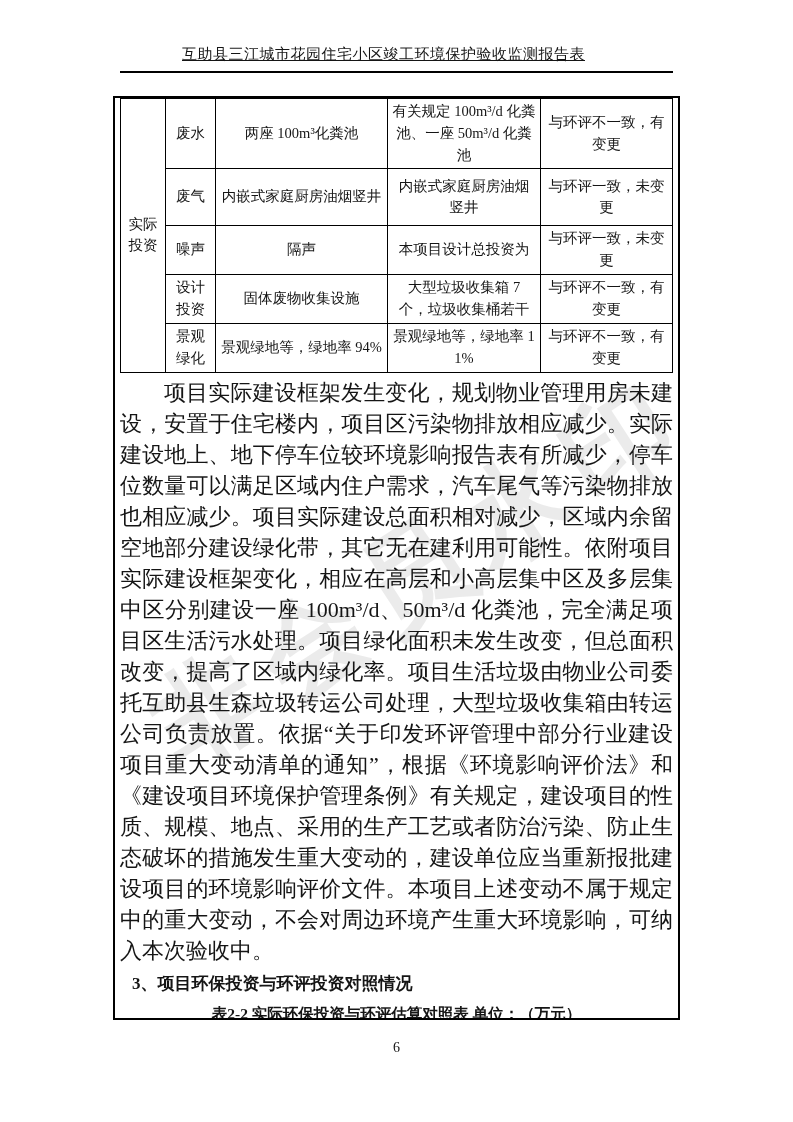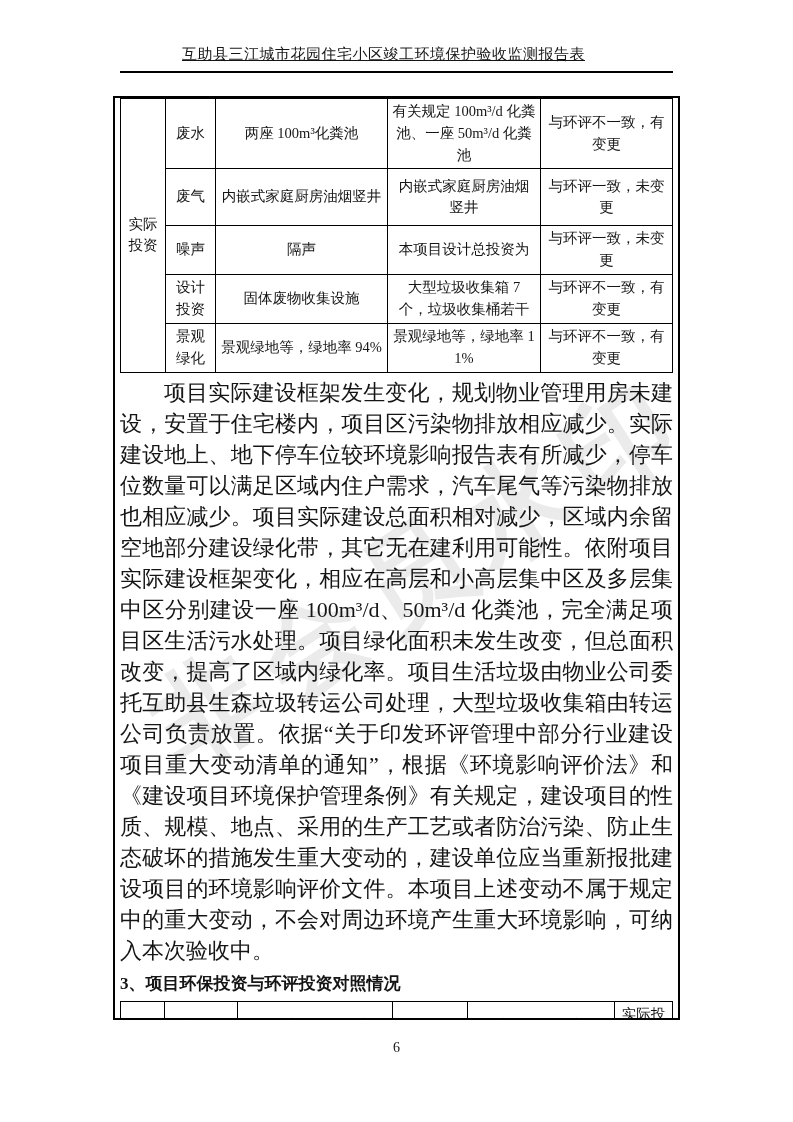--- a/index.html
+++ b/index.html
@@ -85,21 +85,21 @@
   table.t1 tr.r5 { height: 49px; }
   .para {
     margin: 4px 0 0 0;
     font-size: 22px;
     line-height: 31px;
     text-align: justify;
     text-indent: 2em;
     word-break: break-all;
   }
   .sec-heading {
-    margin: 2px 0 0 0;
+    margin: 2px 0 0 12px;
     font-size: 17px;
     font-weight: bold;
     line-height: 31px;
   }
   .tcaption {
     margin-top: 3px;
     text-align: center;
     font-size: 15.5px;
     font-weight: bold;
     line-height: 23px;
@@ -167,20 +167,21 @@
         <td>与环评不一致，有变更</td>
       </tr>
     </tbody>
   </table>
 
   <p class="para">项目实际建设框架发生变化，规划物业管理用房未建设，安置于住宅楼内，项目区污染物排放相应减少。实际建设地上、地下停车位较环境影响报告表有所减少，停车位数量可以满足区域内住户需求，汽车尾气等污染物排放也相应减少。项目实际建设总面积相对减少，区域内余留空地部分建设绿化带，其它无在建利用可能性。依附项目实际建设框架变化，相应在高层和小高层集中区及多层集中区分别建设一座 100m³/d、50m³/d 化粪池，完全满足项目区生活污水处理。项目绿化面积未发生改变，但总面积改变，提高了区域内绿化率。项目生活垃圾由物业公司委托互助县生森垃圾转运公司处理，大型垃圾收集箱由转运公司负责放置。依据“关于印发环评管理中部分行业建设项目重大变动清单的通知”，根据《环境影响评价法》和《建设项目环境保护管理条例》有关规定，建设项目的性质、规模、地点、采用的生产工艺或者防治污染、防止生态破坏的措施发生重大变动的，建设单位应当重新报批建设项目的环境影响评价文件。本项目上述变动不属于规定中的重大变动，不会对周边环境产生重大环境影响，可纳入本次验收中。</p>
 
   <div class="sec-heading">3、项目环保投资与环评投资对照情况</div>
 
 
+  <div class="tcaption">表2-2  实际环保投资与环评估算对照表  单位：（万元）</div>
 
   <table class="grid t2">
     <colgroup>
       <col style="width:44px">
         <col style="width:73px">
         <col style="width:155px">
         <col style="width:75px">
         <col style="width:147px">
         <col>
     </colgroup>

